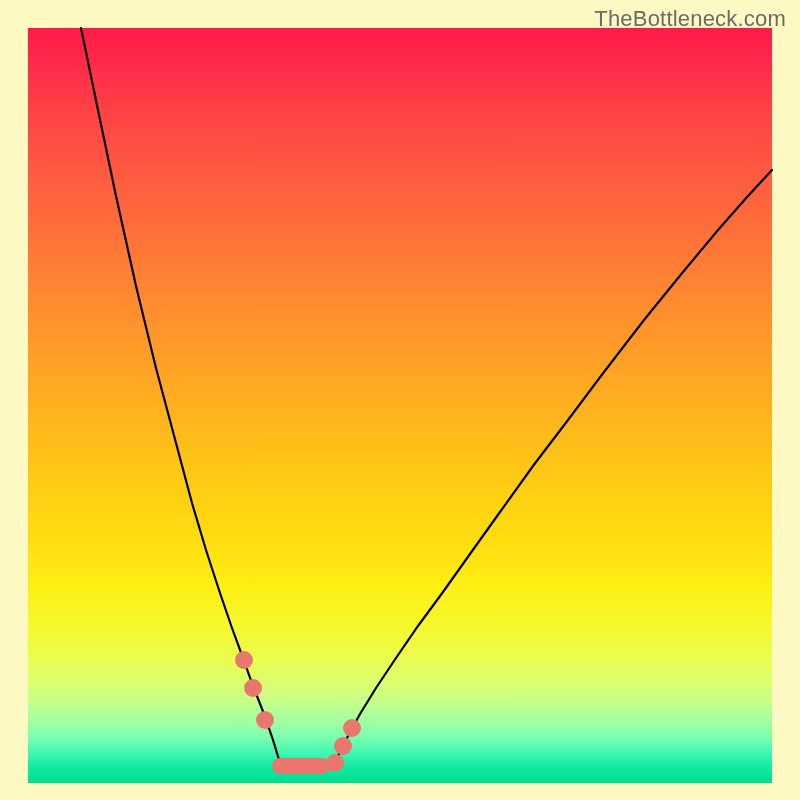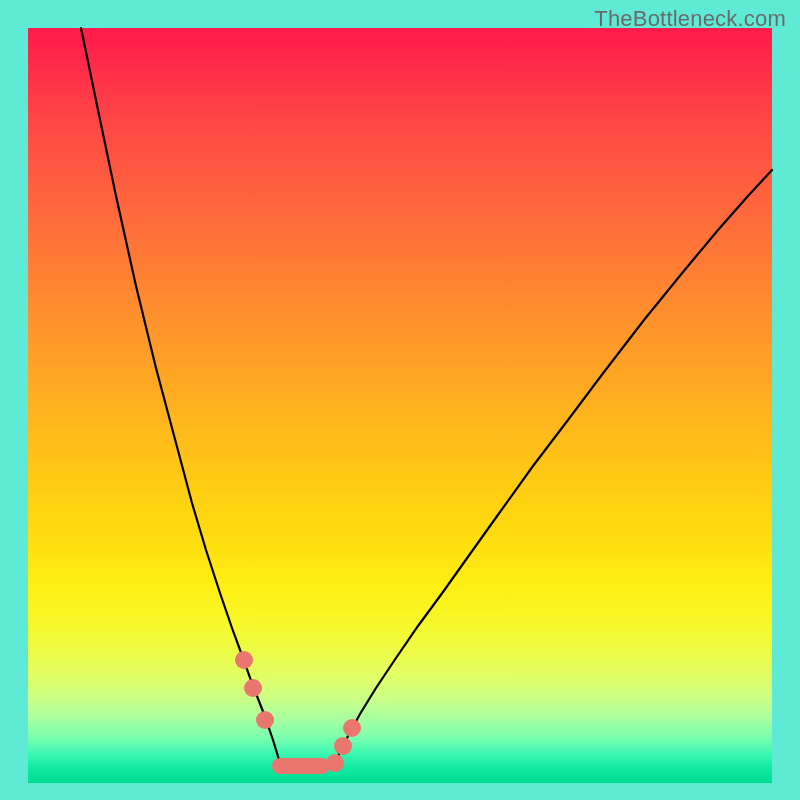--- a/index.html
+++ b/index.html
@@ -10,21 +10,21 @@
     background: #000;
     overflow: hidden;
     font-family: Arial, Helvetica, sans-serif;
   }
   .frame {
     position: absolute;
     left: 0;
     top: 0;
     width: 800px;
     height: 800px;
-    background: #5eead4;
+    background: #fef9c3;
   }
   .plot {
     position: absolute;
     left: 28px;
     top: 28px;
     width: 744px;
     height: 755px;
     background: linear-gradient(to bottom,
       #ff1a4b 0%,
       #ff2f49 6%,

